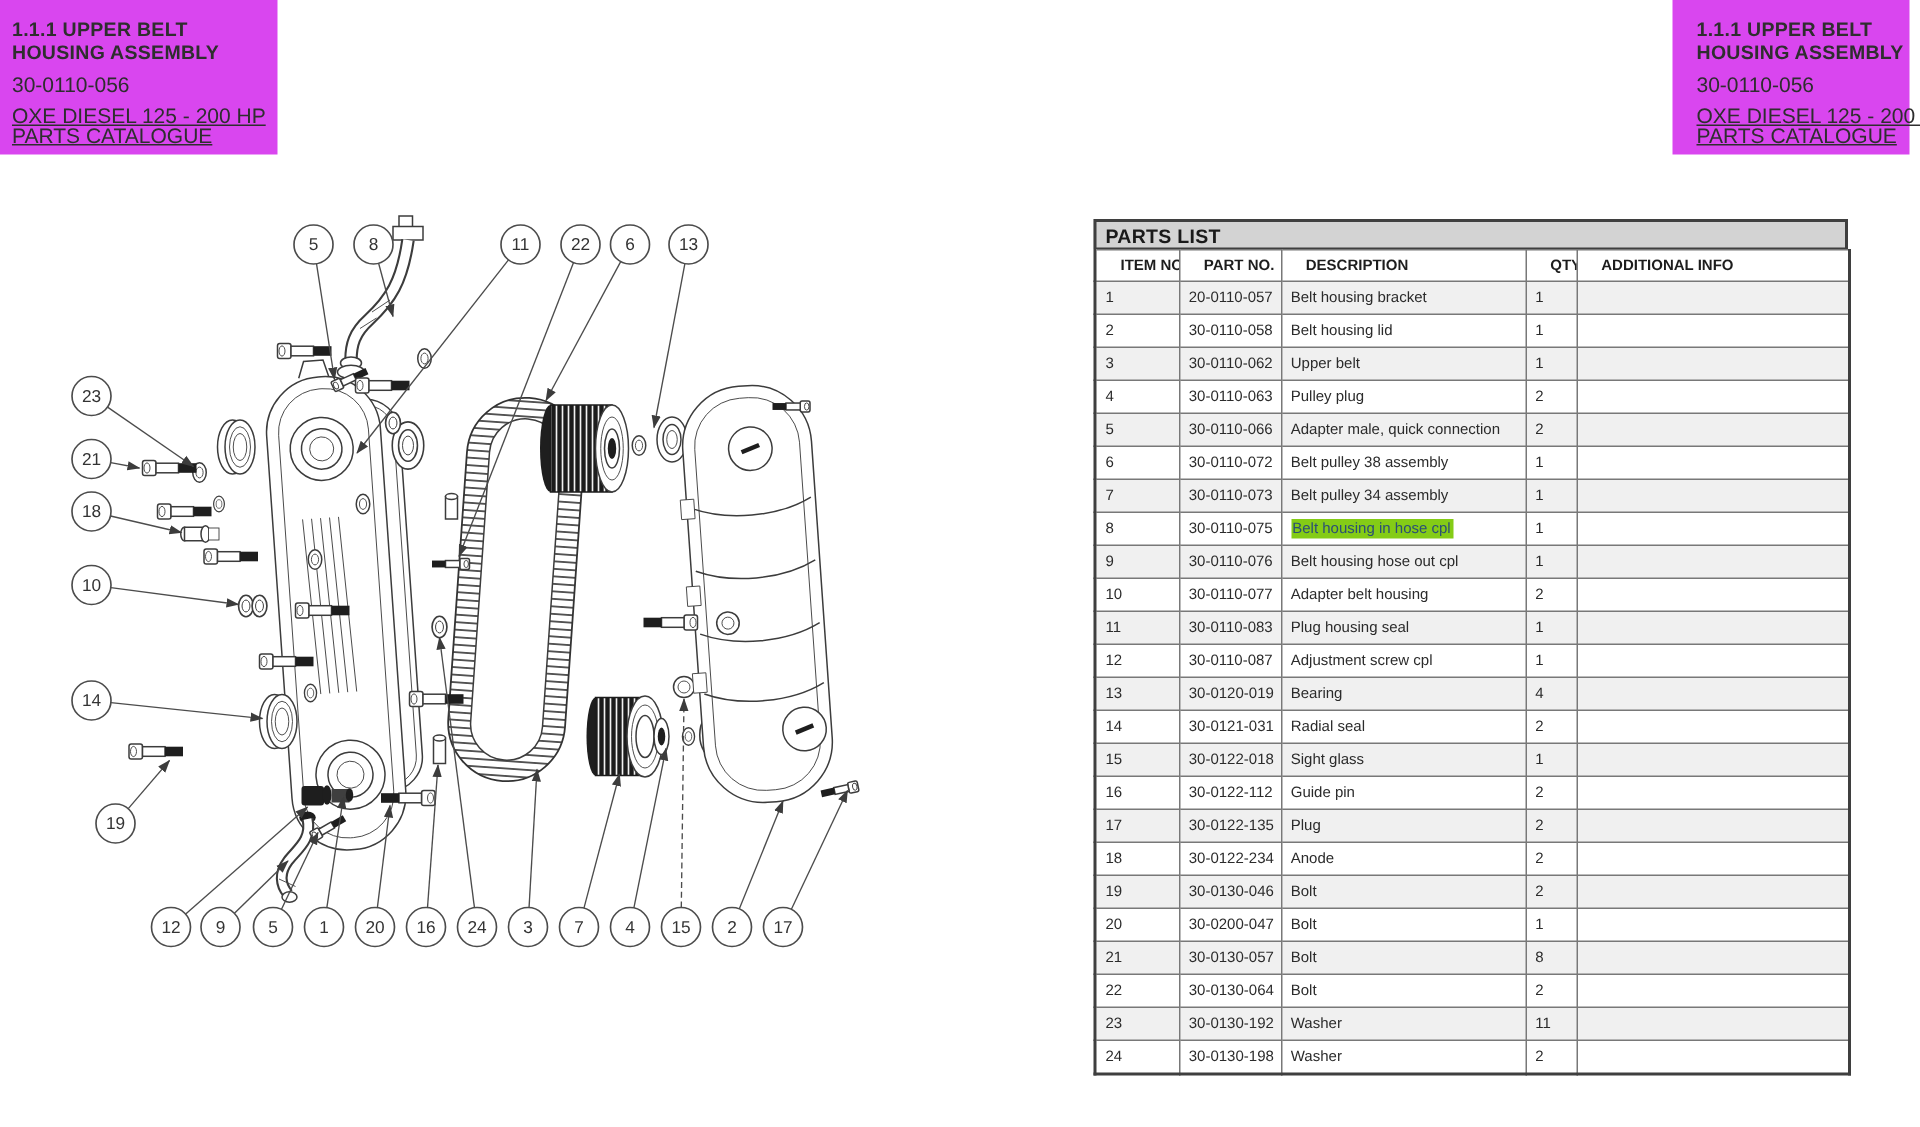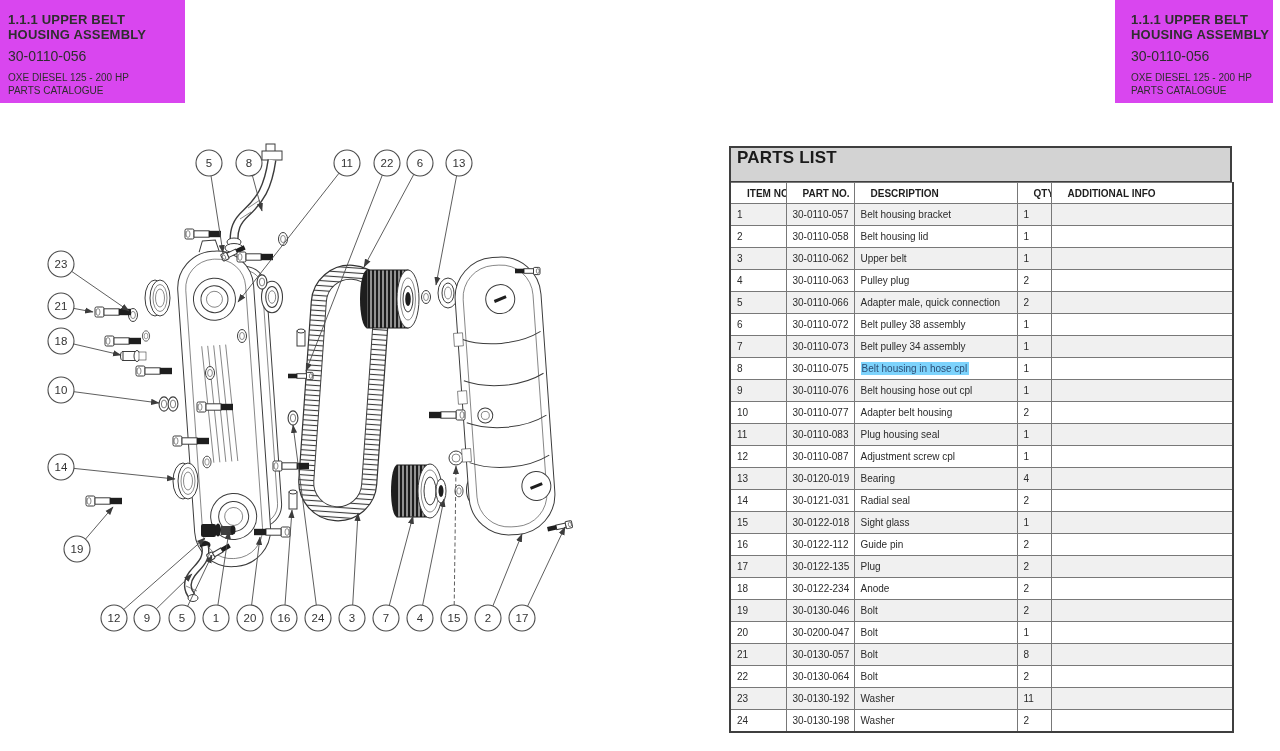--- a/index.html
+++ b/index.html
@@ -6,42 +6,42 @@
   body{
     width:1280px;height:751px;position:relative;background:#ffffff;
     font-family:"Liberation Sans", sans-serif;color:#2a2a2a;overflow:hidden;
   }
   
   .hdr{position:absolute;top:0;height:103px;background:#d946ef;box-sizing:border-box;color:#2e2e2e;}
   .hdr-left{left:0;width:185px;padding:12px 0 0 8px;}
   .hdr-right{left:1115px;width:158px;padding:12px 0 0 16px;}
   .hdr .t{font-size:13px;font-weight:bold;line-height:15px;letter-spacing:.2px;white-space:nowrap;}
   .hdr .pn{font-size:14px;margin-top:6px;}
-  .hdr .sub{font-size:10px;line-height:13px;margin-top:7px;white-space:nowrap;}
+  .hdr .sub{font-size:14px;line-height:13px;margin-top:7px;white-space:nowrap;text-decoration:underline;}
   
   .tablewrap{position:absolute;left:729px;top:146px;width:503px;}
   .ptitle{
     border:2px solid #3f3f3f;border-bottom:1px solid #3f3f3f;background:#d3d3d3;
-    font-weight:bold;font-size:17px;height:36px;line-height:20px;padding-left:6px;
+    font-weight:bold;font-size:13px;height:20px;line-height:20px;padding-left:6px;
     box-sizing:border-box;color:#1a1a1a;letter-spacing:.2px;
   }
   table.parts{
     border-collapse:collapse;table-layout:fixed;width:503px;
     font-size:10px;color:#2b2b2b;border:2px solid #3f3f3f;border-top:none;
   }
   table.parts th{
     font-weight:bold;text-align:left;height:20px;padding:0 0 0 16px;
     border:1px solid #787878;white-space:nowrap;overflow:hidden;background:#ffffff;color:#1d1d1d;
   }
   table.parts td{
     height:21px;padding:0 0 0 6px;border:1px solid #787878;
     white-space:nowrap;overflow:hidden;background:#ffffff;
   }
   table.parts tr.odd td{background:#f0f0f0;}
-  .sel{background:#7dd3fc;color:#2b4e75;padding:1px 2px 1px 1px;}
+  .sel{background:#84cc16;color:#2b4e75;padding:1px 2px 1px 1px;}
   
   .diagram{position:absolute;left:30px;top:140px;width:600px;height:500px;}
   .balloon{fill:#ffffff;stroke:#4c4c4c;stroke-width:1.1;}
   .bnum{font-size:11.5px;fill:#333333;font-family:"Liberation Sans",sans-serif;}
   .leader{stroke:#4c4c4c;stroke-width:.9;fill:none;}
   .leader.dashed{stroke-dasharray:4 2.5;}
   .ln{stroke:#3c3c3c;stroke-width:1;fill:none;}
   .fw{fill:#ffffff;stroke:#3c3c3c;stroke-width:1;}
   .thin{stroke-width:.6;}
   .dk{fill:#1e1e1e;stroke:none;}
@@ -358,21 +358,21 @@
         <th>ITEM NO.</th>
         <th>PART NO.</th>
         <th>DESCRIPTION</th>
         <th>QTY.</th>
         <th>ADDITIONAL INFO</th>
       </tr>
     </thead>
     <tbody id="parts-rows">
         <tr class="odd">
           <td>1</td>
-          <td>30-0110-057</td>
+          <td>20-0110-057</td>
           <td>Belt housing bracket</td>
           <td>1</td>
           <td></td>
         </tr>
         <tr class="even">
           <td>2</td>
           <td>30-0110-058</td>
           <td>Belt housing lid</td>
           <td>1</td>
           <td></td>

